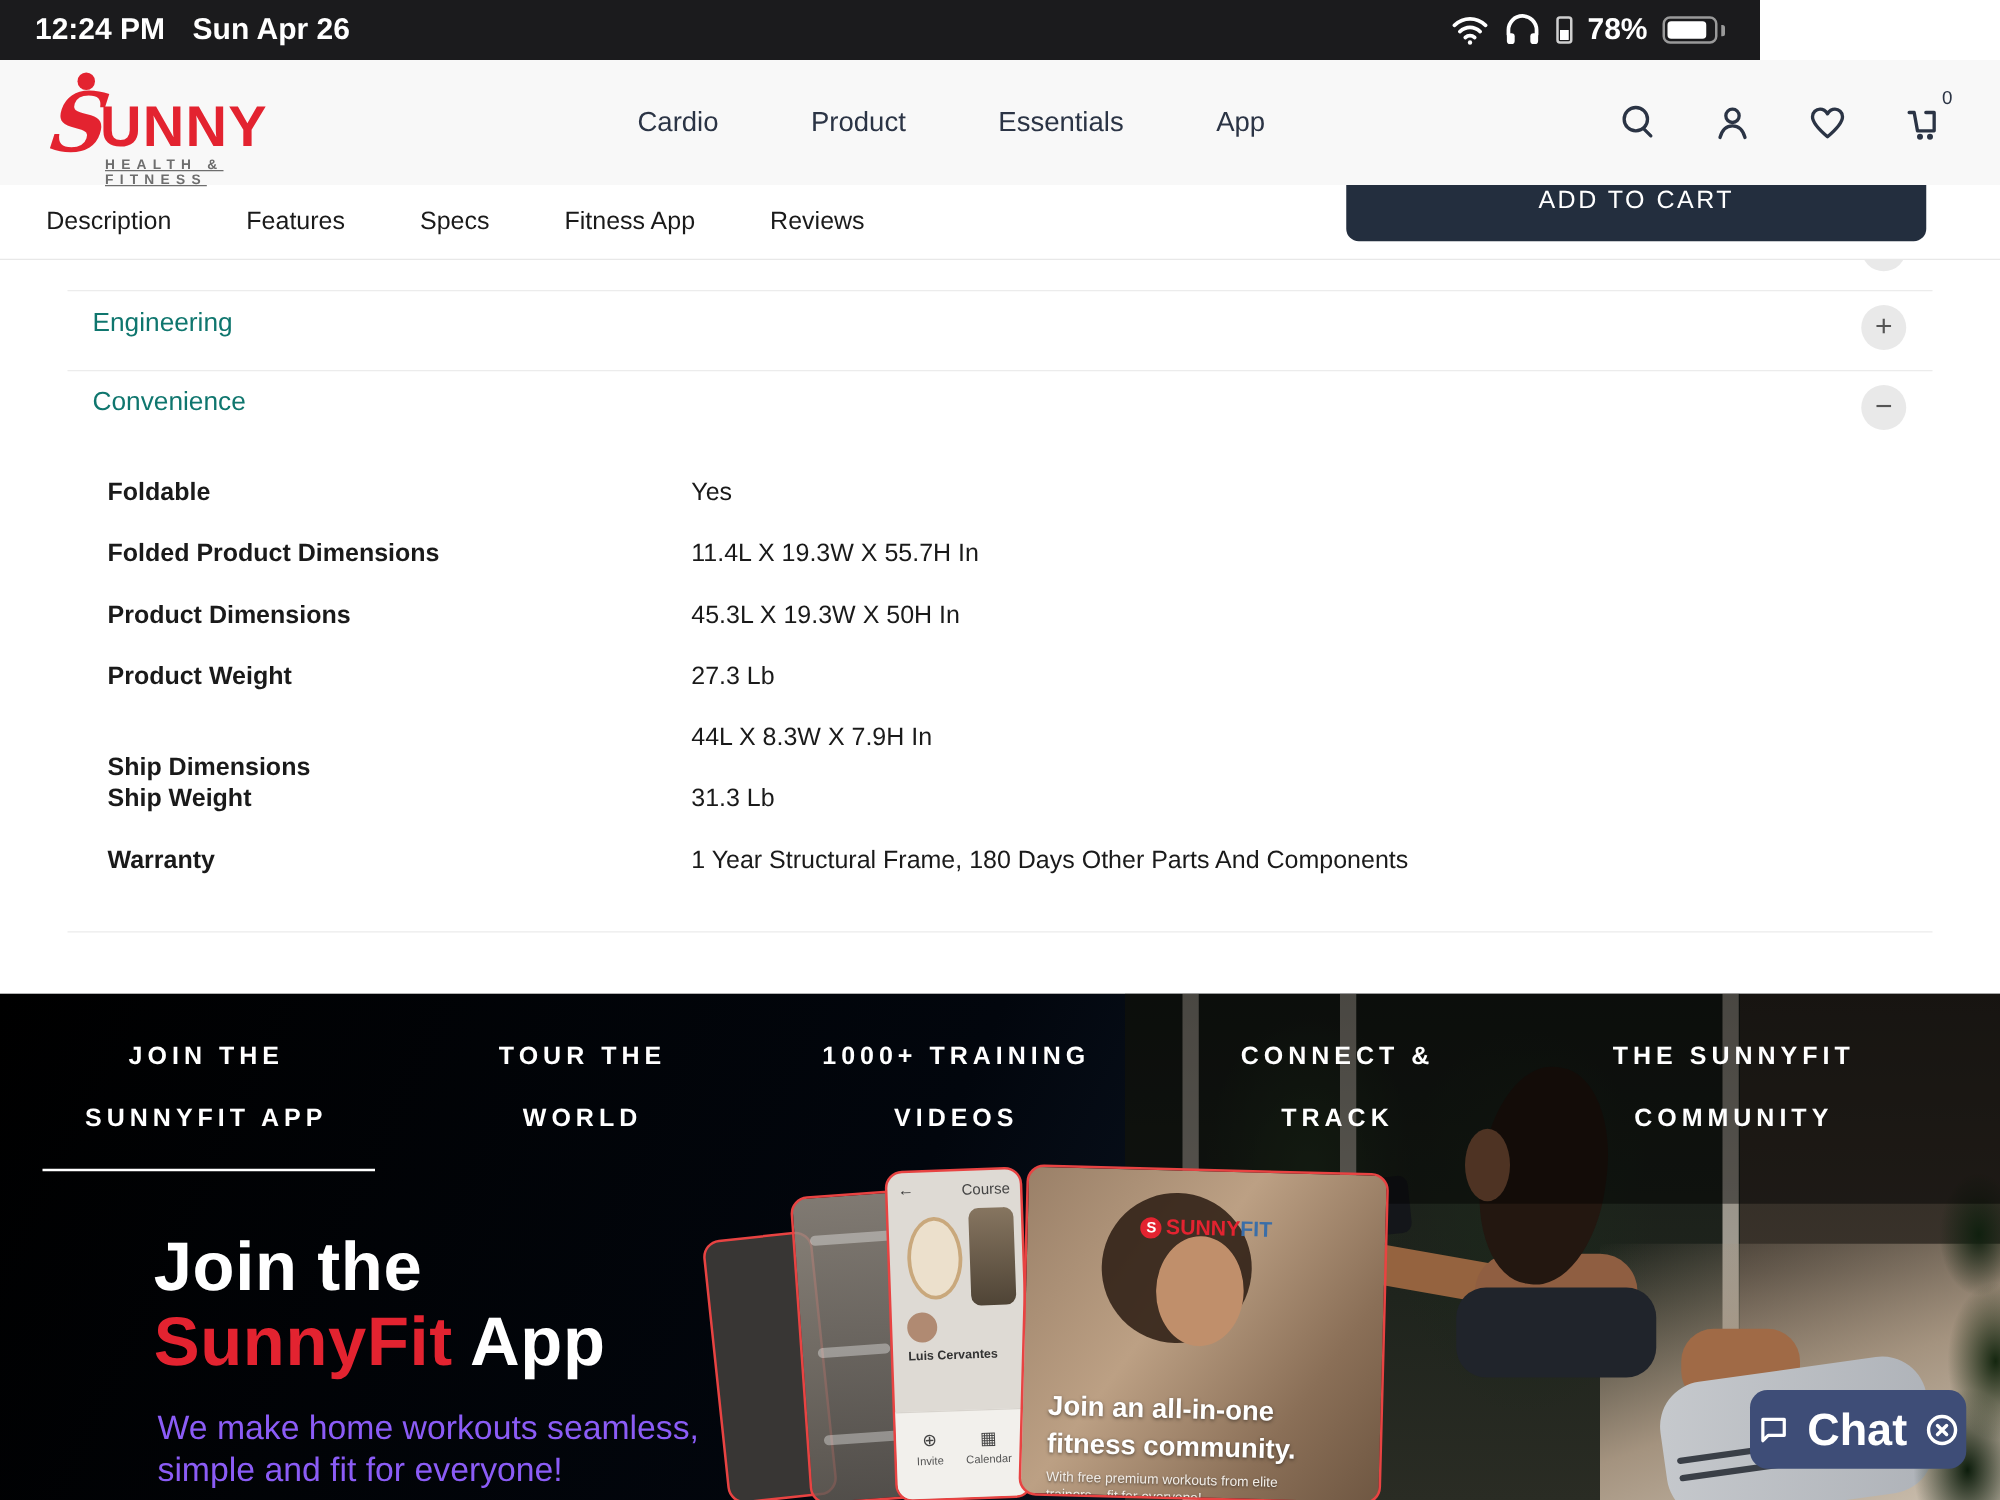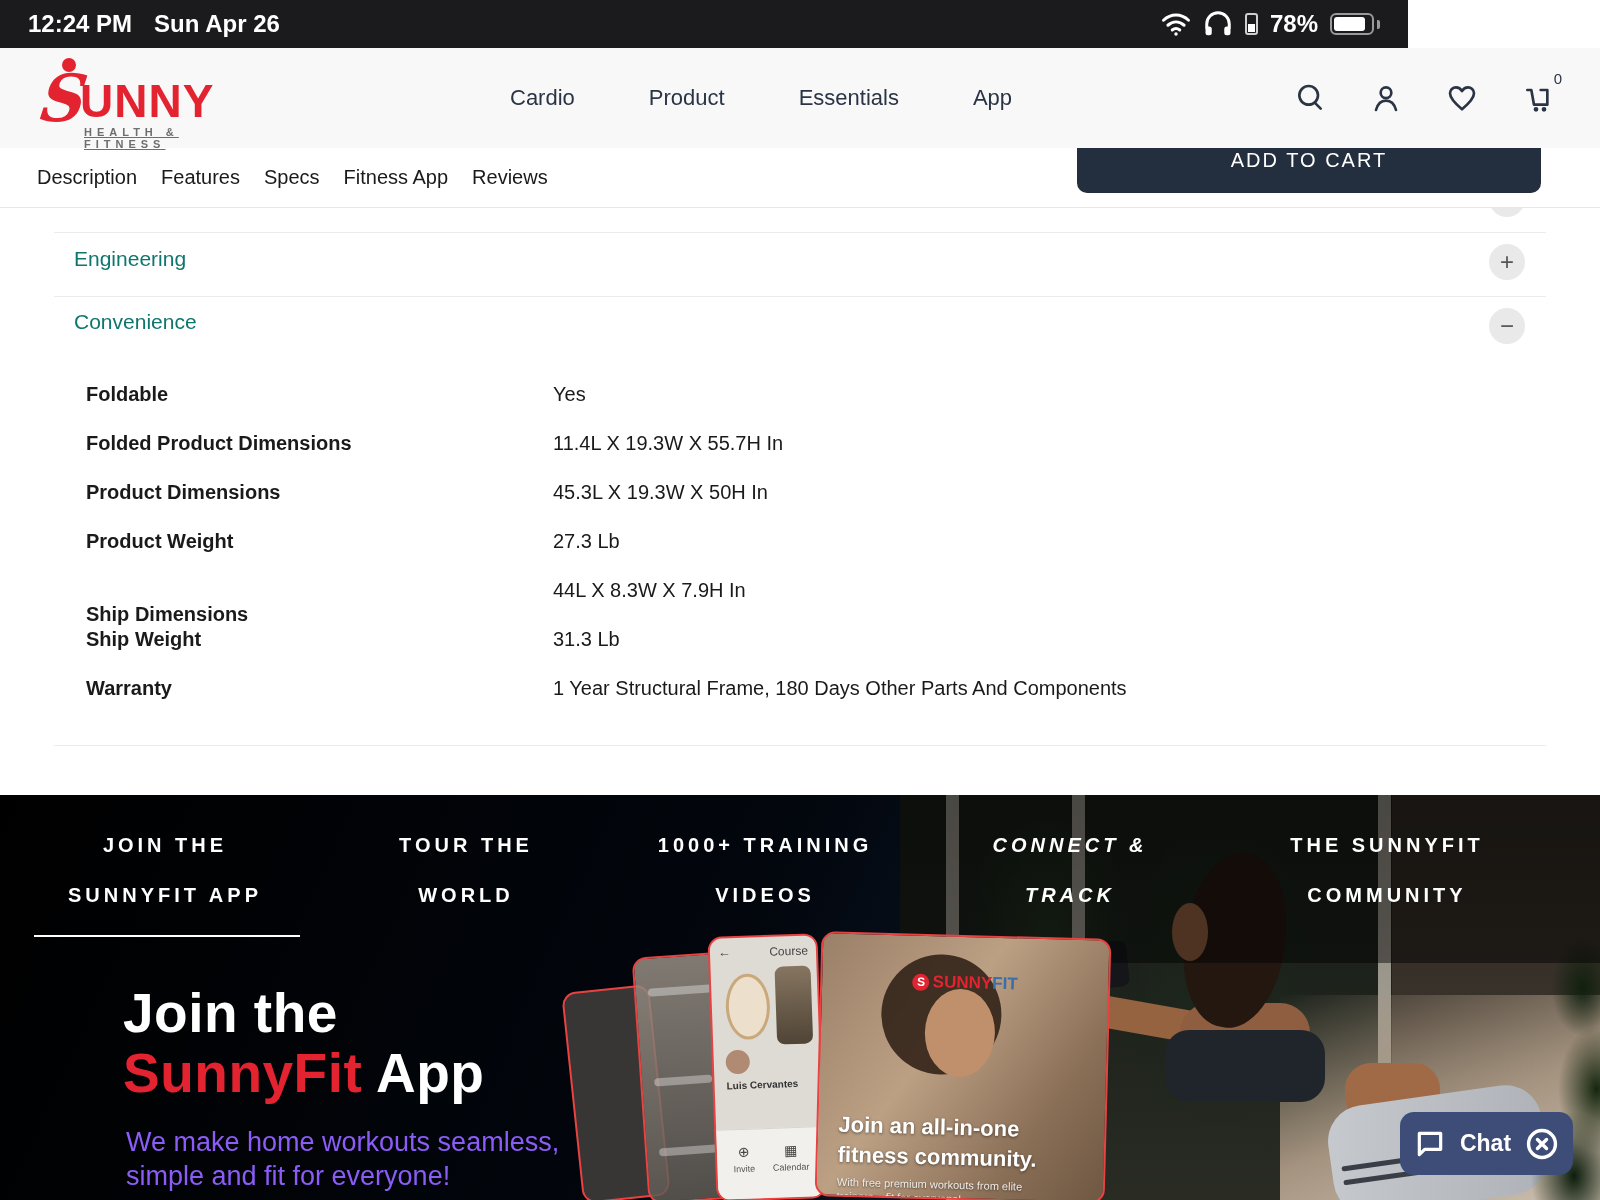--- a/index.html
+++ b/index.html
@@ -31,21 +31,21 @@
   .hdr-icons{position:absolute;right:46px;top:0;height:100px;display:flex;align-items:center;gap:44px;}
   .hicon{position:relative;width:32px;height:32px;cursor:pointer;}
   .hicon svg{width:32px;height:32px;stroke:#2b3445;fill:none;stroke-width:2;stroke-linecap:round;stroke-linejoin:round;}
   .cart-count{position:absolute;right:-8px;top:-12px;font-size:15px;color:#2b3445;}
 
   
   .add-to-cart{position:absolute;left:1077px;top:128px;width:464px;height:65px;background:#232e3e;
     border:none;border-radius:10px;color:#fff;font-size:20px;letter-spacing:2px;z-index:25;
     font-family:"Liberation Sans",sans-serif;cursor:pointer;}
   .tab-bar{position:absolute;left:0;top:148px;width:1600px;height:60px;background:#fff;z-index:20;
-    border-bottom:1px solid #e8e8e8;display:flex;align-items:center;gap:24px;padding-left:37px;}
+    border-bottom:1px solid #e8e8e8;display:flex;align-items:center;gap:60px;padding-left:37px;}
   .tab-bar span{font-size:20px;color:#1a1a1a;cursor:pointer;}
 
   
   .content{position:absolute;left:0;top:0;width:1600px;height:795px;background:#fff;z-index:1;}
   .divider{position:absolute;left:54px;width:1492px;height:1px;background:#ececec;}
   .toggle{position:absolute;left:1489px;width:36px;height:36px;border-radius:50%;background:#e9e9e9;
     display:flex;align-items:center;justify-content:center;font-size:24px;color:#555;cursor:pointer;}
   .acc-title{position:absolute;left:74px;font-size:21px;color:#0f766e;}
   .spec-label{position:absolute;left:86px;font-size:20px;font-weight:bold;color:#1a1a1a;}
   .spec-value{position:absolute;left:553px;font-size:20px;color:#1a1a1a;}
@@ -77,21 +77,21 @@
   .leg-stripe{position:absolute;left:10px;width:180px;height:5px;background:#3a3f47;border-radius:3px;}
   .plant{position:absolute;left:1520px;top:120px;width:90px;height:290px;
     background:radial-gradient(45px 70px at 70% 25%, #10200f 0%, rgba(8,16,8,0) 70%),
                radial-gradient(55px 90px at 85% 60%, #14260f 0%, rgba(8,16,8,0) 70%),
                radial-gradient(60px 90px at 60% 90%, #0d1d0c 0%, rgba(8,16,8,0) 72%);}
   .photo-overlay{position:absolute;left:900px;top:0;width:700px;height:168px;background:rgba(0,0,0,.45);}
 
   .f-tab{position:absolute;transform:translateX(-50%);text-align:center;color:#fff;cursor:pointer;}
   .f-tab div{font-size:20px;font-weight:bold;letter-spacing:4px;line-height:50px;white-space:nowrap;}
   .f-tab-1{left:165px;top:25px;} .f-tab-2{left:466px;top:25px;} .f-tab-3{left:765px;top:25px;}
-  .f-tab-4{left:1070px;top:25px;font-style:italic;} .f-tab-5{left:1387px;top:25px;}
+  .f-tab-4{left:1070px;top:25px;} .f-tab-5{left:1387px;top:25px;}
   .f-underline{position:absolute;left:34px;top:140px;width:266px;height:2px;background:#fff;}
 
   .headline{position:absolute;left:123px;top:188px;}
   .hl-line{font-size:55px;font-weight:800;color:#fff;line-height:60px;letter-spacing:0.5px;}
   .hl-red{color:#e32330;}
   .sub{position:absolute;left:126px;top:330px;font-size:27px;color:#8b5cf6;line-height:34px;}
 
   
   .phone{position:absolute;border:2px solid #e84342;border-radius:14px;overflow:hidden;}
   .p1{left:572px;top:193px;width:88px;height:212px;background:rgba(70,66,62,.8);transform:rotate(-6deg);}
@@ -114,21 +114,21 @@
   .c4-logo{position:absolute;left:0;right:0;top:36px;text-align:center;font-size:17px;font-weight:800;}
   .c4-logo .dot{display:inline-block;width:17px;height:17px;border-radius:50%;background:#e32330;color:#fff;
     font-size:12px;line-height:17px;vertical-align:middle;margin-right:3px;}
   .c4-red{color:#e32330;} .c4-blue{color:#3a6ea8;}
   .c4-h{position:absolute;left:20px;font-size:22px;font-weight:800;color:#fff;text-shadow:0 1px 3px rgba(0,0,0,.5);}
   .c4-sub{position:absolute;left:20px;font-size:11px;color:#f1ede8;text-shadow:0 1px 2px rgba(0,0,0,.5);}
 
   .chat-btn{position:absolute;left:1400px;top:317px;width:173px;height:63px;background:#3e4d77;border:none;
     border-radius:14px;display:flex;align-items:center;justify-content:center;gap:14px;cursor:pointer;}
   .chat-btn svg{stroke:#fff;fill:none;stroke-width:2.4;stroke-linecap:round;stroke-linejoin:round;}
-  .chat-label{color:#fff;font-size:23px;font-weight:bold;font-family:"Liberation Sans",sans-serif;}
+  .chat-label{color:#fff;font-size:36px;font-weight:bold;font-family:"Liberation Sans",sans-serif;}
 </style>
 </head>
 <body>
 
 <div id="app">
 
   <div class="status-bar">
     <div class="sb-left">
       <span>12:24 PM</span>
       <span>Sun Apr 26</span>

